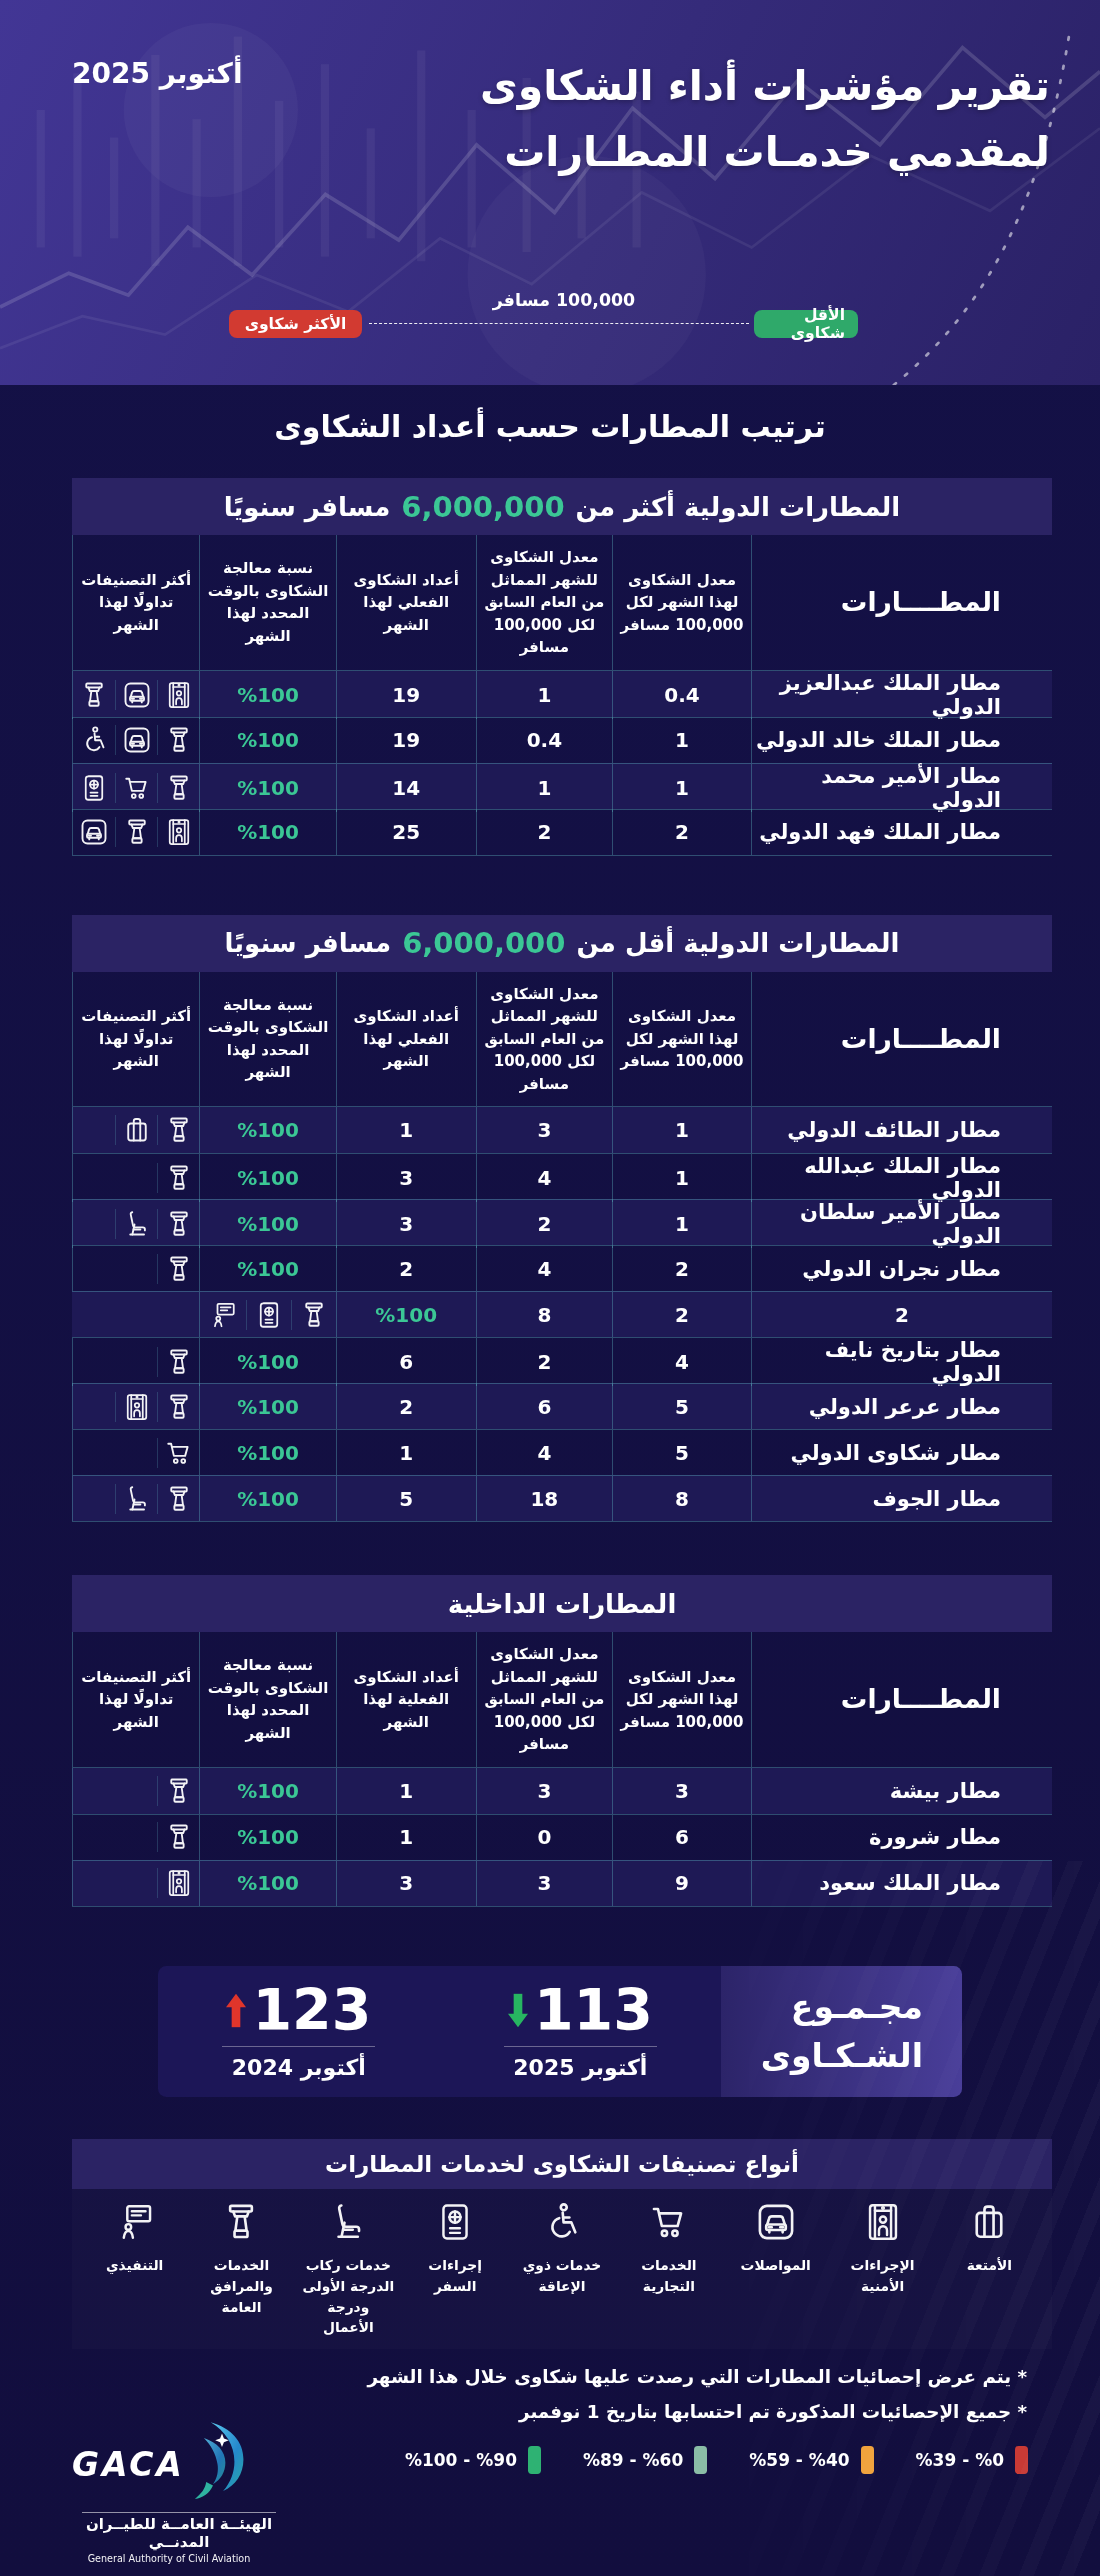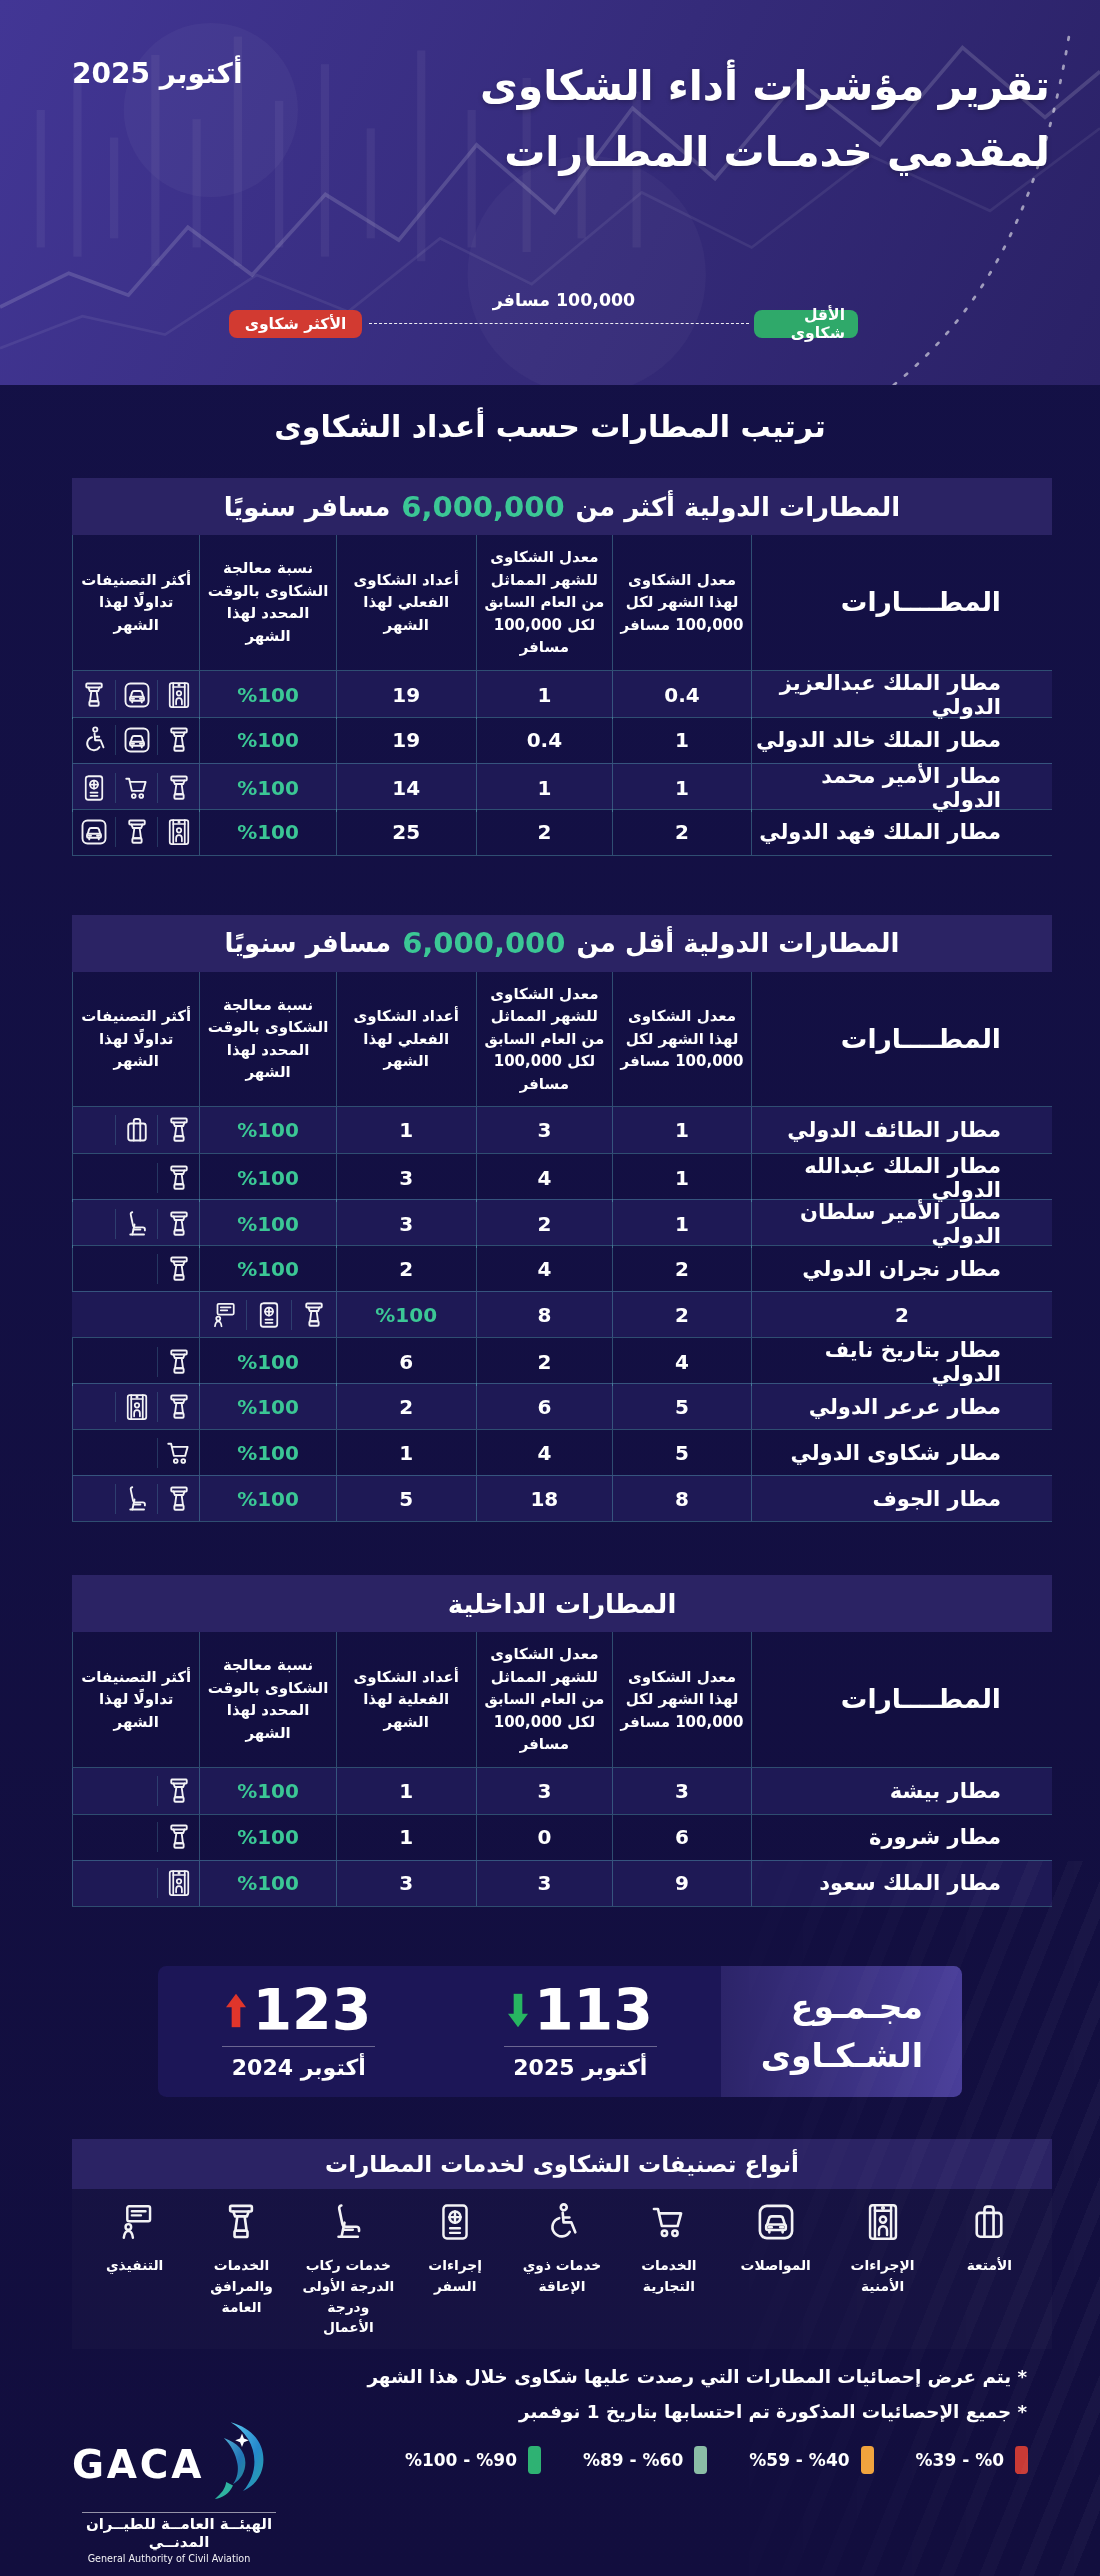--- a/index.html
+++ b/index.html
@@ -80,21 +80,21 @@
   
   .foot{margin:14.7px 73px 0 0;text-align:right;font-size:18.3px;font-weight:bold;}
   .foot:first-of-type{margin-top:16.5px;}
   .scale{display:flex;direction:rtl;align-items:center;gap:42px;margin:24px 72px 0 0;}
   .sc-item{display:flex;direction:rtl;align-items:center;gap:11px;font-size:17px;font-weight:bold;}
   .sc-chip{width:13px;height:28px;border-radius:3.7px;display:inline-block;}
 
   
   .logo{position:absolute;left:72px;top:2420px;direction:ltr;}
   .logo-top{display:flex;align-items:center;}
-  .logo-gaca{font-size:39px;font-weight:bold;letter-spacing:2.8px;line-height:1;}
+  .logo-gaca{font-size:33px;font-weight:bold;letter-spacing:2.8px;line-height:1;font-style:italic;}
   .logo-swoosh{width:68px;height:88px;margin-left:3.7px;}
   .logo-ar{width:194px;font-size:15px;font-weight:bold;text-align:center;direction:rtl;
            border-top:0.9px solid rgba(255,255,255,.55);padding-top:2px;margin-top:3.7px;margin-left:10px;}
   .logo-en{width:194px;font-size:9.6px;text-align:center;margin-top:2.8px;opacity:.95;}
 
   
   .stripes{position:absolute;right:0;top:1861px;width:431px;height:715px;pointer-events:none;
            background:repeating-linear-gradient(112deg,rgba(255,255,255,.032) 0 13.8px,transparent 13.8px 37px);
            -webkit-mask-image:linear-gradient(to left,#000,transparent);
            mask-image:linear-gradient(to left,#000,transparent);}

